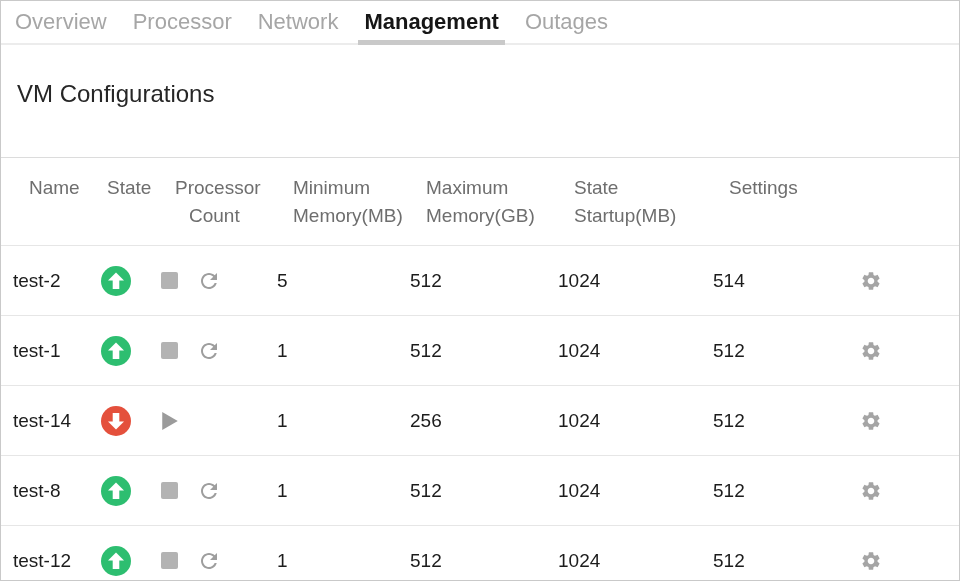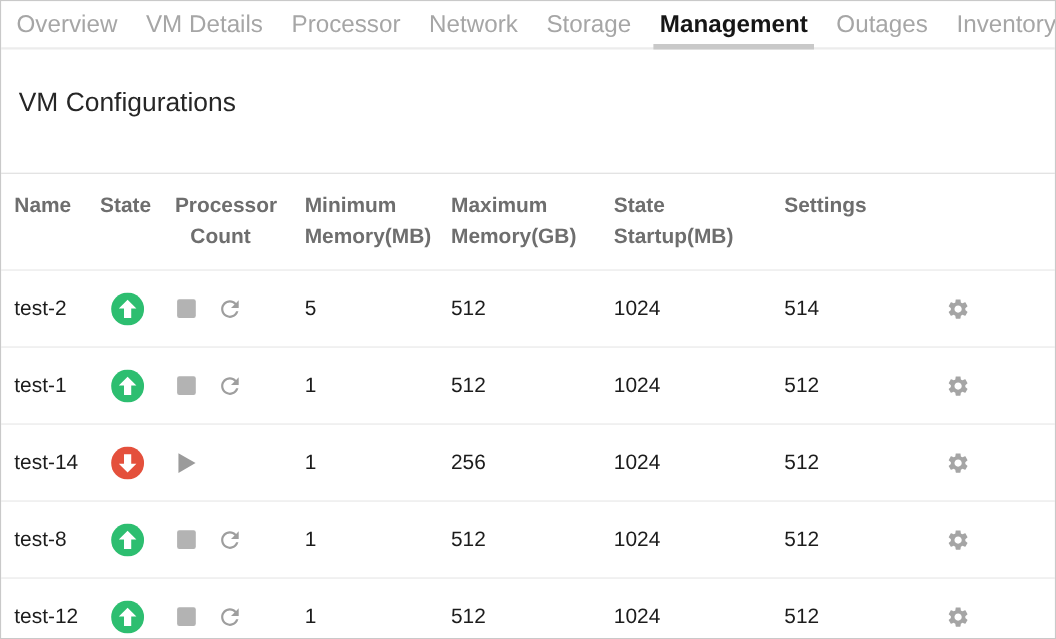--- a/index.html
+++ b/index.html
@@ -63,23 +63,24 @@
     grid-template-columns: 78px 68px 118px 133px 148px 155px 145px 1fr;
     padding-left: 12px;
   }
   .thead {
     padding-top: 16px;
     padding-bottom: 15px;
     border-bottom: 1px solid #e6e6e6;
   }
   .th {
     font-size: 19px;
-    font-weight: bold;
+    font-weight: normal;
     color: #6e6e6e;
     line-height: 28px;
+    margin-left: 16px;
   }
   .th .l2 { display: block; }
   .th.col-controls .l2 { padding-left: 28px; }
   .th.col-proc .l2 { padding-left: 14px; }
 
   .trow {
     height: 70px;
     box-sizing: border-box;
     align-items: center;
     border-bottom: 1px solid #e6e6e6;
@@ -99,27 +100,24 @@
   .icon-btn { cursor: pointer; display: inline-flex; align-items: center; }
   .state-icon { display: inline-flex; }
 </style>
 </head>
 <body>
 
 <div class="frame">
 
   <div class="tabbar">
     <div class="tab">Overview</div>
-    <div class="tab">VM Details</div>
     <div class="tab">Processor</div>
     <div class="tab">Network</div>
-    <div class="tab">Storage</div>
     <div class="tab active">Management</div>
     <div class="tab">Outages</div>
-    <div class="tab">Inventory</div>
   </div>
 
   <div class="titlebar">
     <div class="page-title">VM Configurations</div>
   </div>
 
   <div class="grid-row thead">
     <div class="th"><span>Name</span></div>
     <div class="th"><span>State</span></div>
     <div class="th col-proc"><span>Processor</span><span class="l2">Count</span></div>

